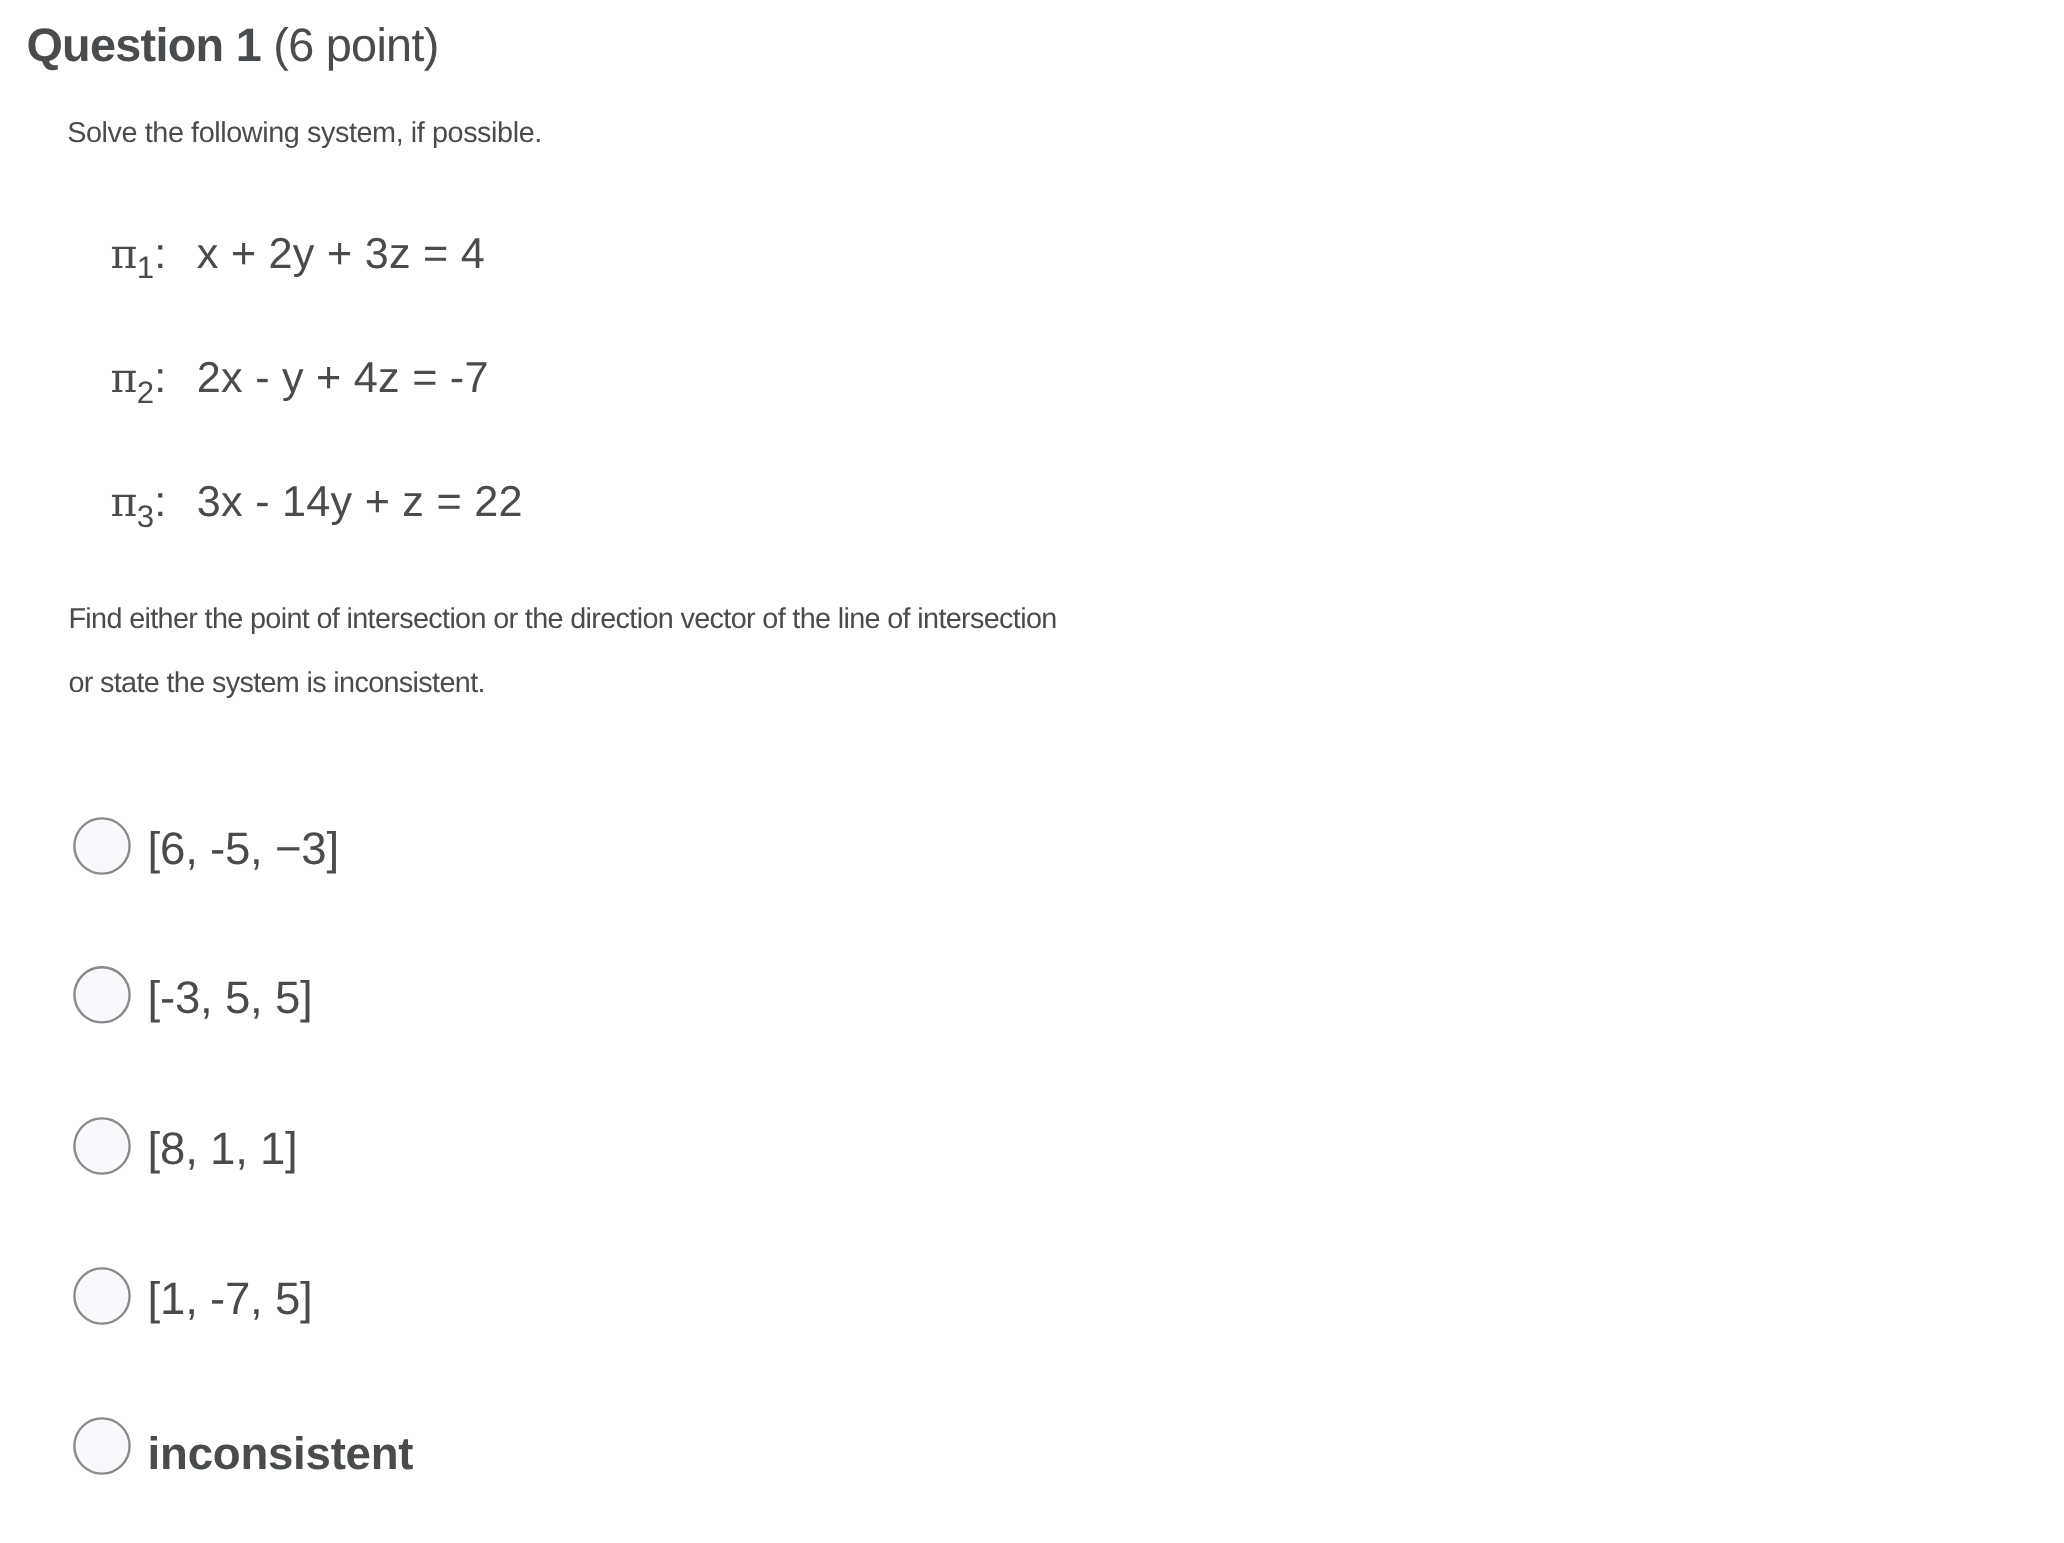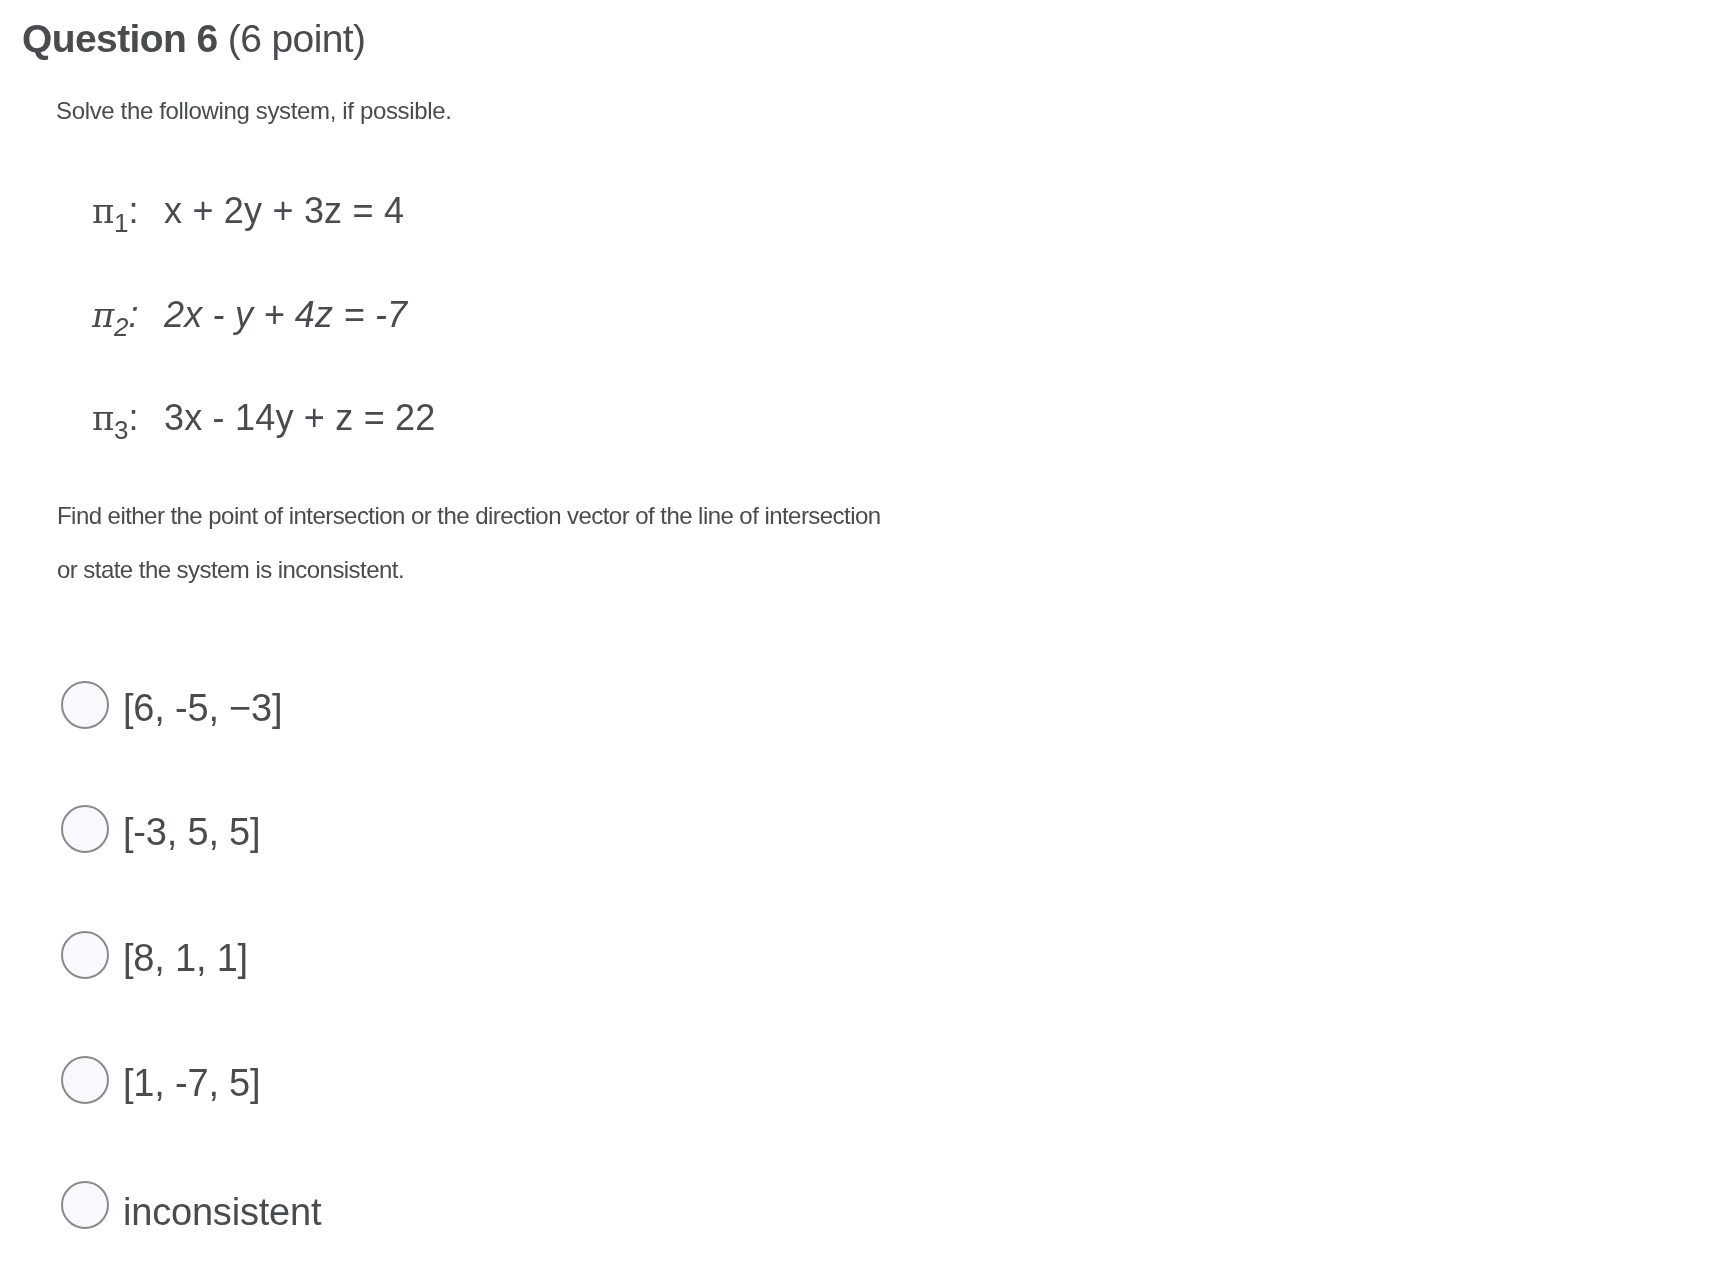--- a/index.html
+++ b/index.html
@@ -57,21 +57,21 @@
     display: inline-block;
     width: 30px;
   }
   .eq .expr {
     position: absolute;
     left: 72px;
     top: 0;
     letter-spacing: 0.2px;
   }
   .eq1 { top: 193px; }
-  .eq2 { top: 297px; font-style: italic; }
+  .eq2 { top: 297px; }
   .eq3 { top: 400px; }
 
   .radio {
     position: absolute;
     left: 61px;
     width: 44px;
     height: 44px;
     border: 2px solid #8a8a8a;
     border-radius: 50%;
     background: #f8f9fd;
@@ -81,21 +81,21 @@
   .opt-label {
     left: 123px;
     font-size: 38px;
     letter-spacing: -0.2px;
   }
 </style>
 </head>
 <body>
 
 <div class="abs heading">
-  <span class="q-title">Question 6</span>
+  <span class="q-title">Question 1</span>
   <span class="q-points">(6 point)</span>
 </div>
 
 <div class="abs para solve">Solve the following system, if possible.</div>
 
 <div class="abs eq eq1">
   <span class="pi">π</span><span class="sub">1</span><span class="colon">:</span>
   <span class="expr">x + 2y + 3z = 4</span>
 </div>
 <div class="abs eq eq2">
@@ -122,15 +122,15 @@
   <div>
     <div class="radio" style="top:931px;"></div>
     <div class="abs opt-label" style="top:939px;">[8, 1, 1]</div>
   </div>
   <div>
     <div class="radio" style="top:1056px;"></div>
     <div class="abs opt-label" style="top:1064px;">[1, -7, 5]</div>
   </div>
   <div>
     <div class="radio" style="top:1181px;"></div>
-    <div class="abs opt-label" style="top:1193px;">inconsistent</div>
+    <div class="abs opt-label" style="top:1193px;font-weight:bold;">inconsistent</div>
   </div>
 </div>
 
 </body></html>

